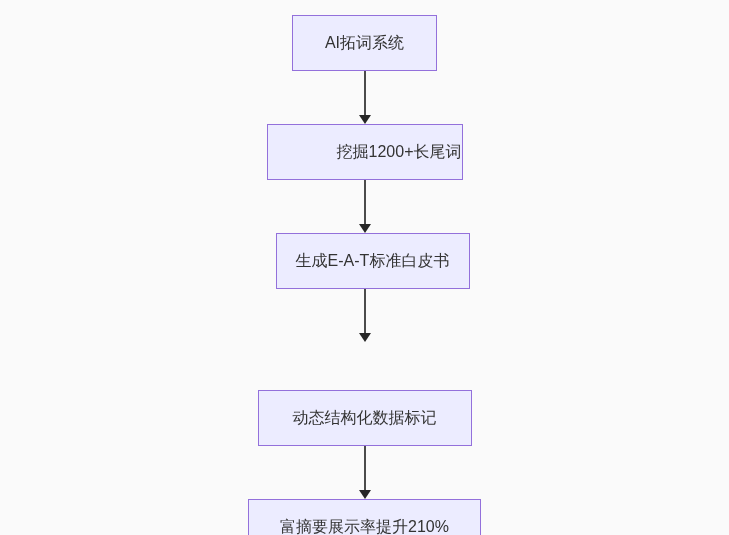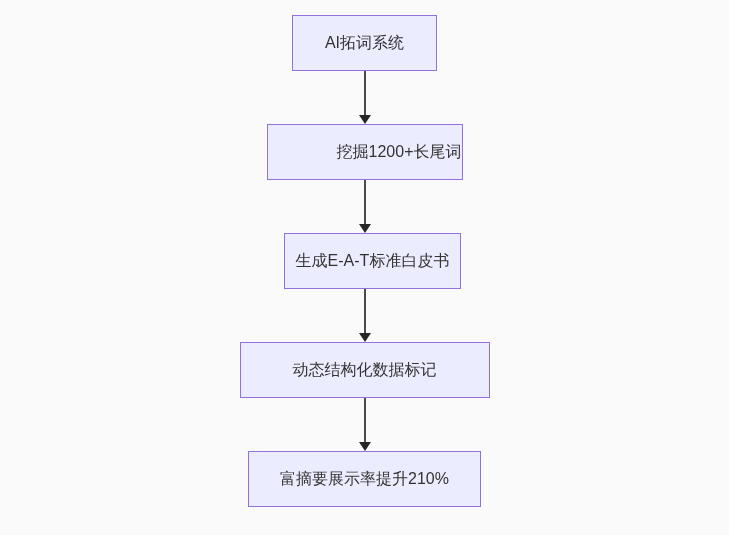--- a/index.html
+++ b/index.html
@@ -56,22 +56,22 @@
     height: 0;
     border-left: 6px solid transparent;
     border-right: 6px solid transparent;
     border-top: 9px solid #262626;
     margin-top: -1px;
     flex: 0 0 auto;
   }
   
   .n0 { width: 145px; }
   .n1 { width: 196px; justify-content: flex-end; }
-  .n2 { width: 177px; margin-left: 16px; }
-  .n3 { width: 250px; }
+  .n2 { width: 194px; margin-left: 16px; }
+  .n3 { width: 214px; margin-top: 48px; }
   .n4 { width: 233px; }
 </style>
 </head>
 <body>
 
 <div class="canvas">
 
   <div class="node n0">
     <span>AI拓词系统</span>
   </div>

